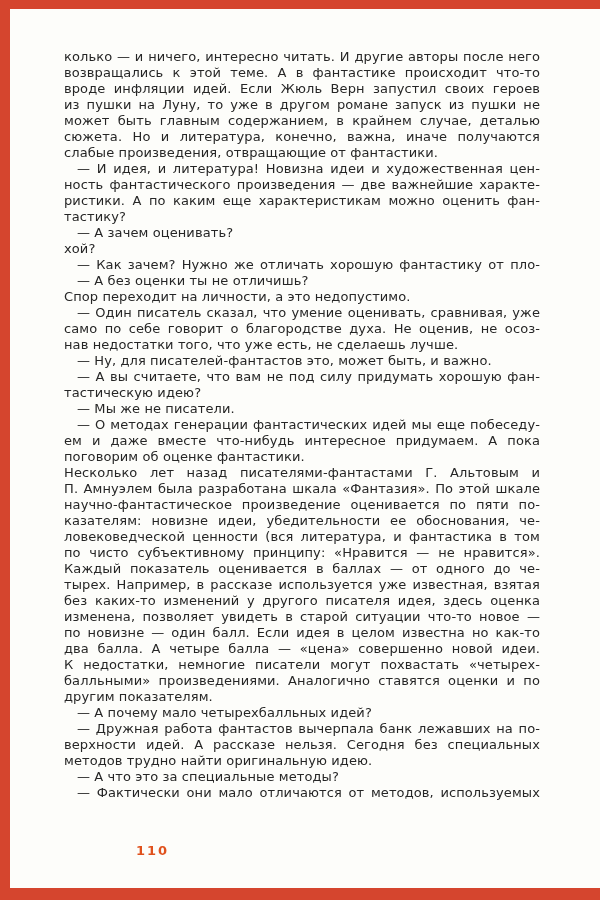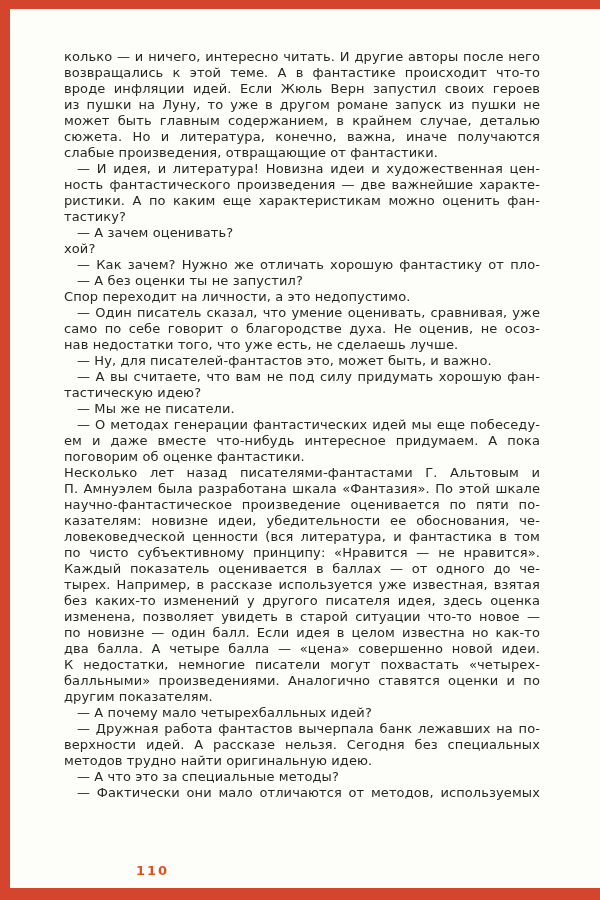--- a/index.html
+++ b/index.html
@@ -46,21 +46,21 @@
   }
   .line.end {
     text-align-last: left;
   }
   .line.ind {
     text-indent: 13px;
   }
   .pagenum {
     position: absolute;
     left: 136px;
-    top: 863px;
+    top: 843px;
     font-family: "DejaVu Sans", sans-serif;
     font-size: 13px;
     font-weight: bold;
     letter-spacing: 2px;
   }
 </style>
 </head>
 <body>
 
 <div class="page" style="background: rgb(253, 253, 250);">
@@ -73,21 +73,21 @@
       <div class="line">может быть главным содержанием, в крайнем случае, деталью</div>
       <div class="line">сюжета. Но и литература, конечно, важна, иначе получаются</div>
       <div class="line end">слабые произведения, отвращающие от фантастики.</div>
       <div class="line ind">— И идея, и литература! Новизна идеи и художественная цен-</div>
       <div class="line">ность фантастического произведения — две важнейшие характе-</div>
       <div class="line">ристики. А по каким еще характеристикам можно оценить фан-</div>
       <div class="line end">тастику?</div>
       <div class="line ind end">— А зачем оценивать?</div>
       <div class="line end">хой?</div>
       <div class="line ind">— Как зачем? Нужно же отличать хорошую фантастику от пло-</div>
-      <div class="line ind end">— А без оценки ты не запустил?</div>
+      <div class="line ind end">— А без оценки ты не отличишь?</div>
       <div class="line end">Спор переходит на личности, а это недопустимо.</div>
       <div class="line ind">— Один писатель сказал, что умение оценивать, сравнивая, уже</div>
       <div class="line">само по себе говорит о благородстве духа. Не оценив, не осоз-</div>
       <div class="line end">нав недостатки того, что уже есть, не сделаешь лучше.</div>
       <div class="line ind end">— Ну, для писателей-фантастов это, может быть, и важно.</div>
       <div class="line ind">— А вы считаете, что вам не под силу придумать хорошую фан-</div>
       <div class="line end">тастическую идею?</div>
       <div class="line ind end">— Мы же не писатели.</div>
       <div class="line ind">— О методах генерации фантастических идей мы еще побеседу-</div>
       <div class="line">ем и даже вместе что-нибудь интересное придумаем. А пока</div>

